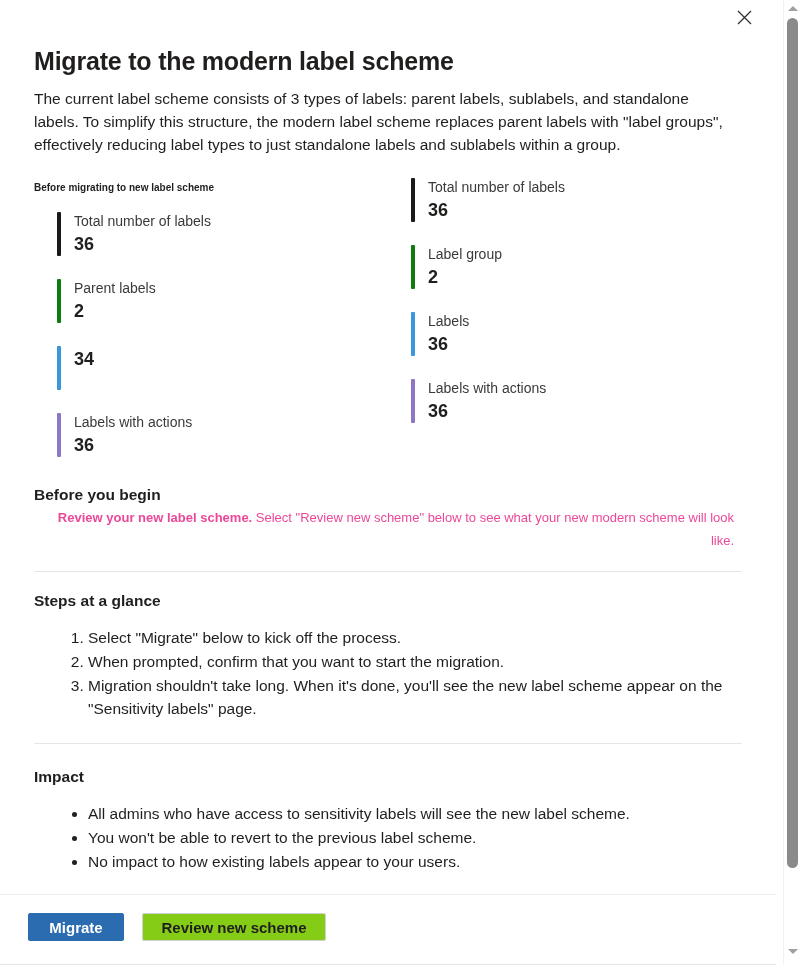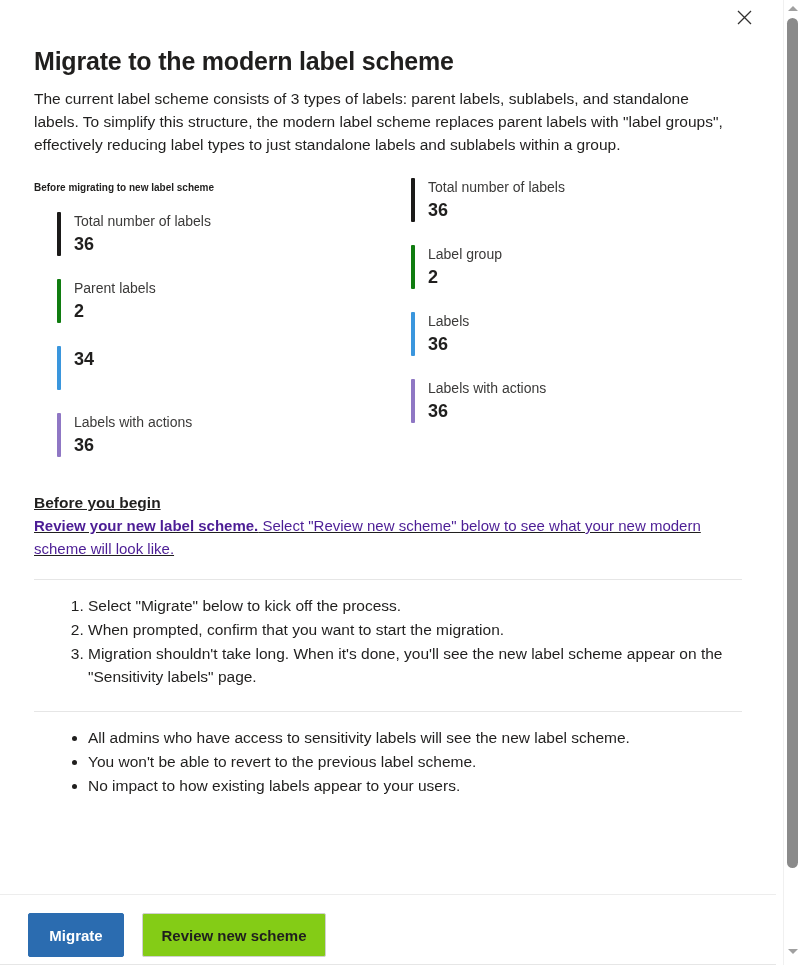--- a/index.html
+++ b/index.html
@@ -155,27 +155,28 @@
     margin-top: 2px;
   }
 
   
   .sec-head {
     font-size: 15.5px;
     font-weight: bold;
     line-height: 22px;
     color: #201f1e;
   }
-  #before-begin { margin-top: 12px; text-decoration: underline; }
+  #before-begin { margin-top: 4px; }
   #before-begin-body {
-    font-size: 15px;
-    line-height: 23px;
-    color: #4c1d95;
+    font-size: 13px;
+    line-height: 23px;
+    color: #ec4899;
     margin: 0;
     max-width: 700px;
+    text-align: right;
   }
   #before-begin-body b { font-weight: bold; }
 
   hr.divider {
     border: none;
     border-top: 1px solid #e6e6e6;
     margin: 0;
   }
   #div-1 { margin: 19px 0 0 0; }
   #div-2 { margin: 23px 0 0 0; }
@@ -208,21 +209,21 @@
     width: 776px;
     height: 66px;
     border-top: 1px solid #ededed;
     background: #ffffff;
     padding: 18px 0 0 28px;
   }
   .btn {
     font-family: "Liberation Sans", sans-serif;
     font-size: 15px;
     font-weight: bold;
-    height: 44px;
+    height: 28px;
     padding: 0 18px;
     border-radius: 2px;
     cursor: pointer;
     vertical-align: top;
   }
   #btn-migrate {
     background: #2b6cb0;
     border: 1px solid #2b6cb0;
     color: #ffffff;
     min-width: 96px;
@@ -325,28 +326,30 @@
 
     </div>
 
     <div id="before-begin">
       <div class="sec-head">Before you begin</div>
       <p id="before-begin-body"><b>Review your new label scheme.</b><span> Select "Review new scheme" below to see what your new modern scheme will look like.</span></p>
     </div>
 
     <hr class="divider" id="div-1">
 
+    <div class="sec-head" id="steps-head">Steps at a glance</div>
     <ol id="steps-list">
       <li>Select "Migrate" below to kick off the process.</li>
       <li>When prompted, confirm that you want to start the migration.</li>
       <li>Migration shouldn't take long. When it's done, you'll see the new label scheme appear on the "Sensitivity labels" page.</li>
     </ol>
 
     <hr class="divider" id="div-2">
 
+    <div class="sec-head" id="impact-head">Impact</div>
     <ul id="impact-list">
       <li>All admins who have access to sensitivity labels will see the new label scheme.</li>
       <li>You won't be able to revert to the previous label scheme.</li>
       <li>No impact to how existing labels appear to your users.</li>
     </ul>
 
   </div>
 
   <div id="footer">
     <button class="btn" id="btn-migrate">Migrate</button>

